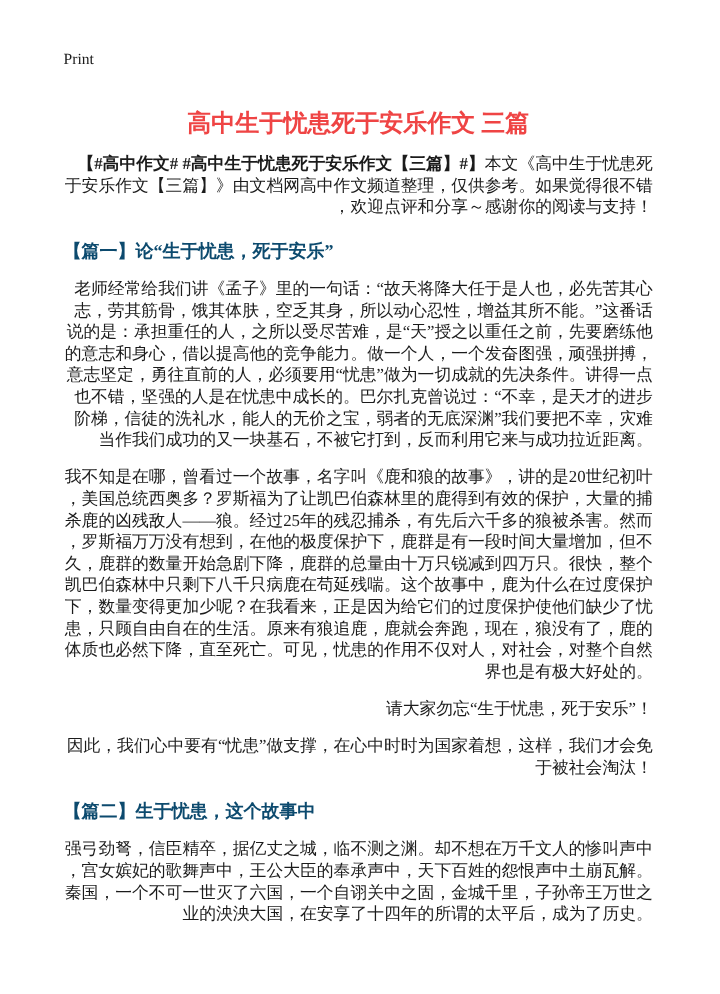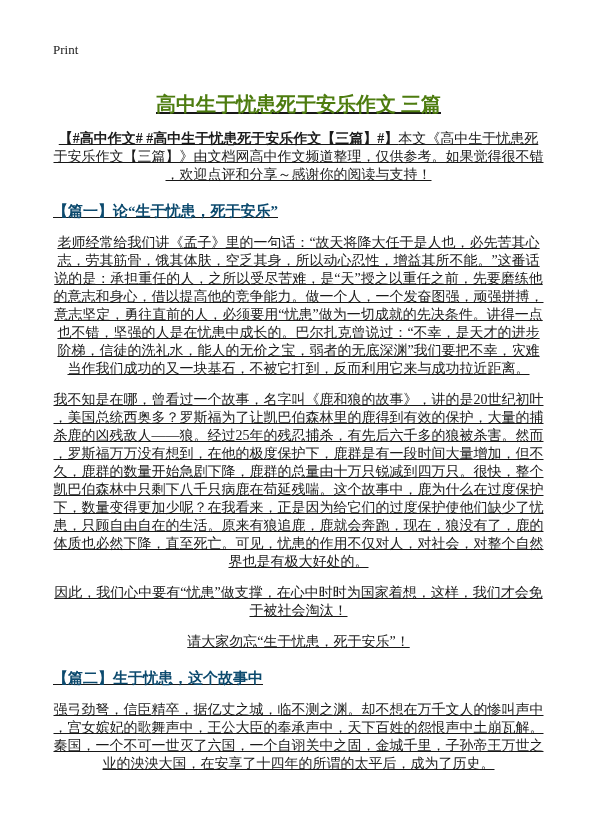--- a/index.html
+++ b/index.html
@@ -9,43 +9,42 @@
   }
   body {
     width: 600px;
     height: 828px;
     overflow: hidden;
     color: #171717;
     font-family: "Liberation Serif", "DejaVu Serif", serif;
   }
   .page {
     padding: 40px 56px 0 53px;
-    text-decoration: underline;
   }
   .print-label {
     font-size: 13px;
     line-height: 14px;
     margin: 0 0 14px 0;
     color: #1a1a1a;
     cursor: pointer;
     display: inline-block;
   }
   h1.doc-title {
     font-size: 20px;
     line-height: 26px;
     font-weight: bold;
     text-align: center;
     margin: 20px 0 10px 0;
-    color: #4d7c0f;
+    color: #ef4444;
   }
   p.body-text {
     font-size: 14px;
     line-height: 18px;
     margin: 13px 0;
-    text-align: center;
+    text-align: right;
     word-break: break-all;
     line-break: anywhere;
     color: #1b1b1b;
   }
   p.body-text b.lead-bold {
     font-weight: bold;
   }
   h2.section-heading {
     font-size: 15px;
     line-height: 19px;
@@ -65,21 +64,21 @@
   <h1 class="doc-title">高中生于忧患死于安乐作文 三篇</h1>
 
   <p class="body-text"><b class="lead-bold">【#高中作文# #高中生于忧患死于安乐作文【三篇】#】</b><span>本文《高中生于忧患死于安乐作文【三篇】》由文档网高中作文频道整理，仅供参考。如果觉得很不错，欢迎点评和分享～感谢你的阅读与支持！</span></p>
 
   <h2 class="section-heading">【篇一】论“生于忧患，死于安乐”</h2>
 
   <p class="body-text">老师经常给我们讲《孟子》里的一句话：“故天将降大任于是人也，必先苦其心志，劳其筋骨，饿其体肤，空乏其身，所以动心忍性，增益其所不能。”这番话说的是：承担重任的人，之所以受尽苦难，是“天”授之以重任之前，先要磨练他的意志和身心，借以提高他的竞争能力。做一个人，一个发奋图强，顽强拼搏，意志坚定，勇往直前的人，必须要用“忧患”做为一切成就的先决条件。讲得一点也不错，坚强的人是在忧患中成长的。巴尔扎克曾说过：“不幸，是天才的进步阶梯，信徒的洗礼水，能人的无价之宝，弱者的无底深渊”我们要把不幸，灾难当作我们成功的又一块基石，不被它打到，反而利用它来与成功拉近距离。</p>
 
   <p class="body-text">我不知是在哪，曾看过一个故事，名字叫《鹿和狼的故事》，讲的是20世纪初叶，美国总统西奥多？罗斯福为了让凯巴伯森林里的鹿得到有效的保护，大量的捕杀鹿的凶残敌人——狼。经过25年的残忍捕杀，有先后六千多的狼被杀害。然而，罗斯福万万没有想到，在他的极度保护下，鹿群是有一段时间大量增加，但不久，鹿群的数量开始急剧下降，鹿群的总量由十万只锐减到四万只。很快，整个凯巴伯森林中只剩下八千只病鹿在苟延残喘。这个故事中，鹿为什么在过度保护下，数量变得更加少呢？在我看来，正是因为给它们的过度保护使他们缺少了忧患，只顾自由自在的生活。原来有狼追鹿，鹿就会奔跑，现在，狼没有了，鹿的体质也必然下降，直至死亡。可见，忧患的作用不仅对人，对社会，对整个自然界也是有极大好处的。</p>
 
+  <p class="body-text">请大家勿忘“生于忧患，死于安乐”！</p>
+
   <p class="body-text">因此，我们心中要有“忧患”做支撑，在心中时时为国家着想，这样，我们才会免于被社会淘汰！</p>
-
-  <p class="body-text">请大家勿忘“生于忧患，死于安乐”！</p>
 
   <h2 class="section-heading">【篇二】生于忧患，这个故事中</h2>
 
   <p class="body-text">强弓劲弩，信臣精卒，据亿丈之城，临不测之渊。却不想在万千文人的惨叫声中，宫女嫔妃的歌舞声中，王公大臣的奉承声中，天下百姓的怨恨声中土崩瓦解。秦国，一个不可一世灭了六国，一个自诩关中之固，金城千里，子孙帝王万世之业的泱泱大国，在安享了十四年的所谓的太平后，成为了历史。</p>
 
 </div>
 
 </body></html>

